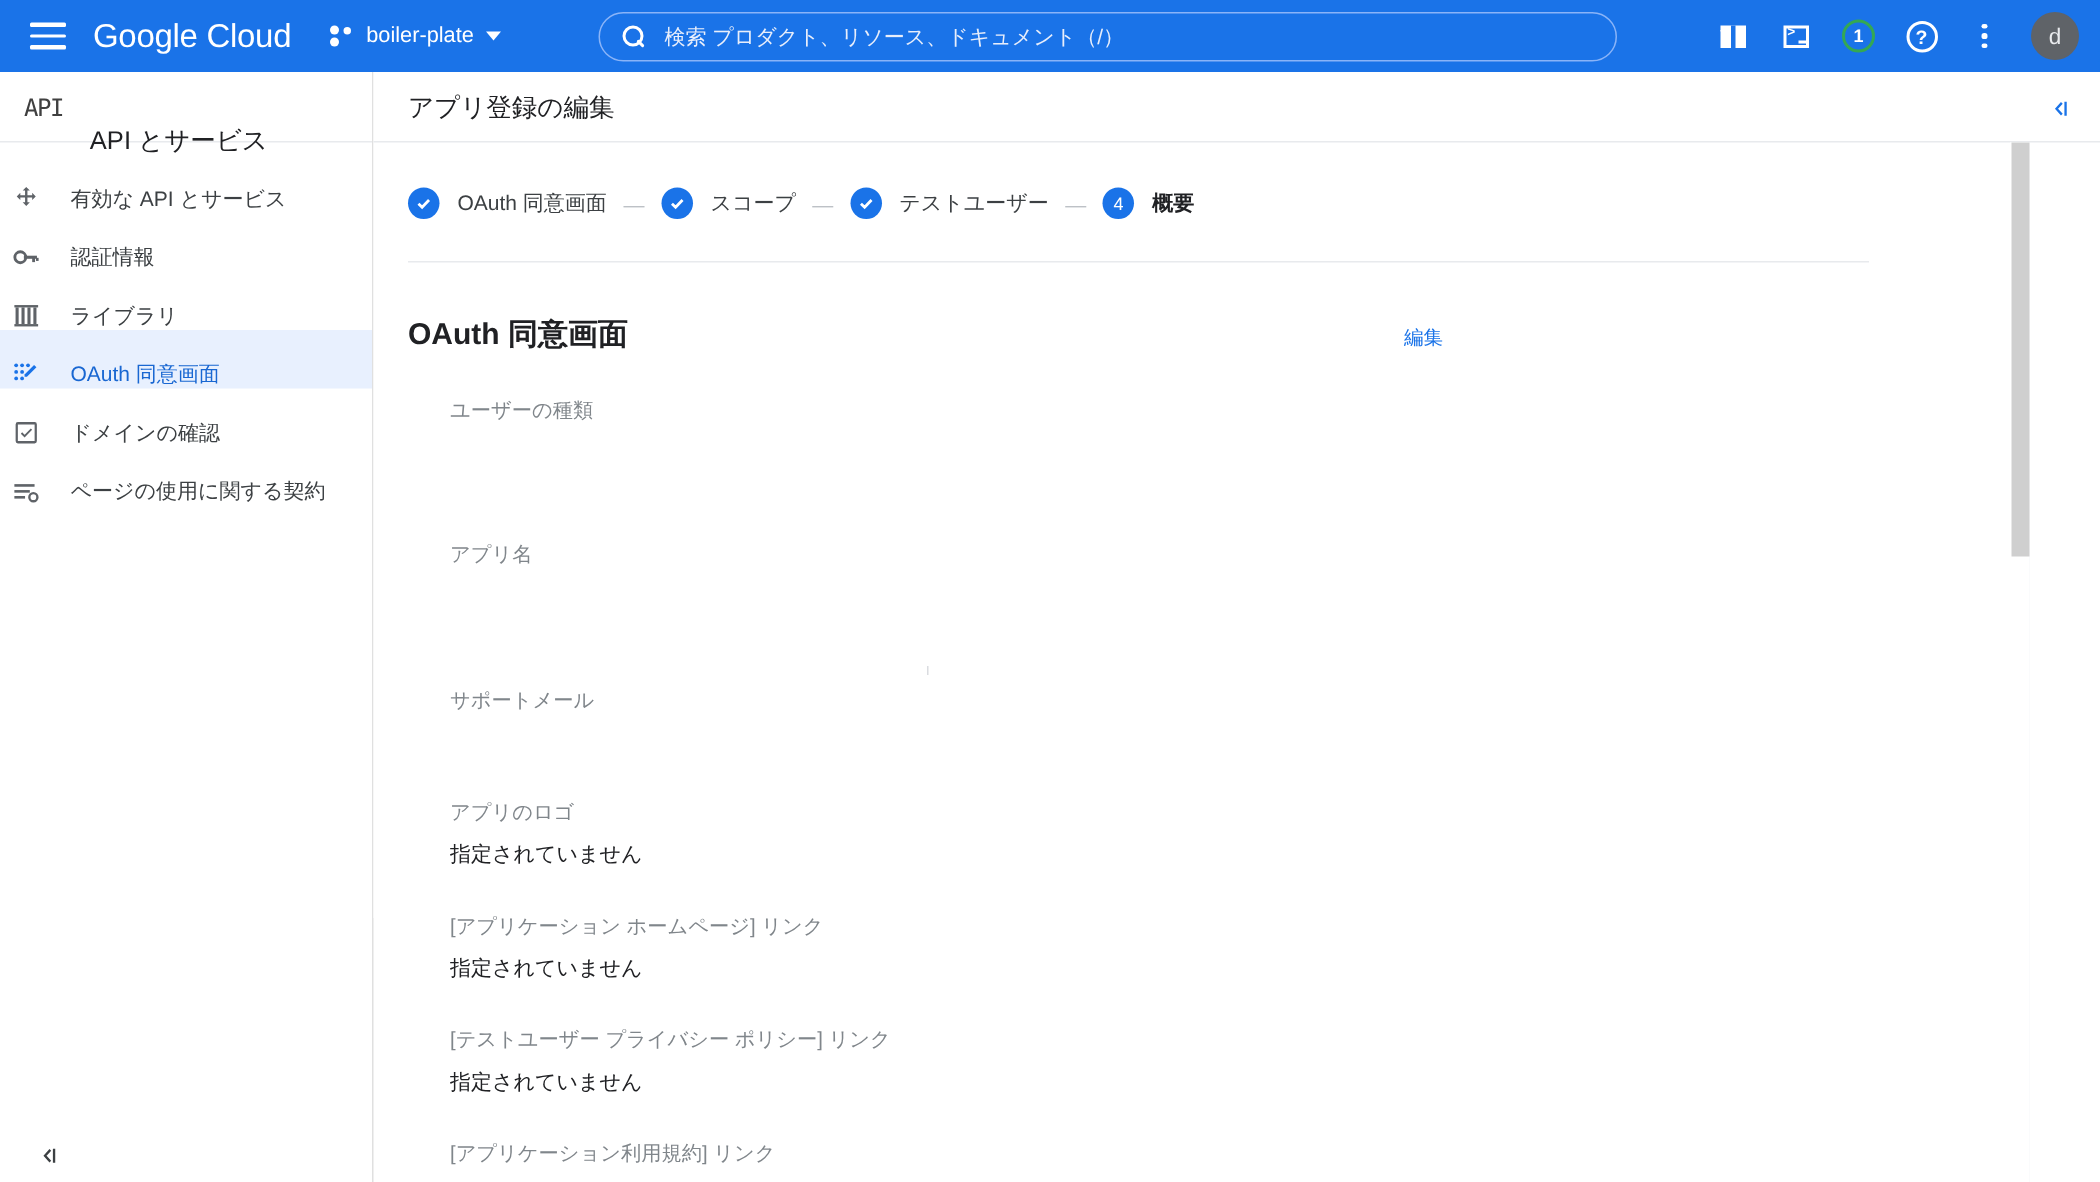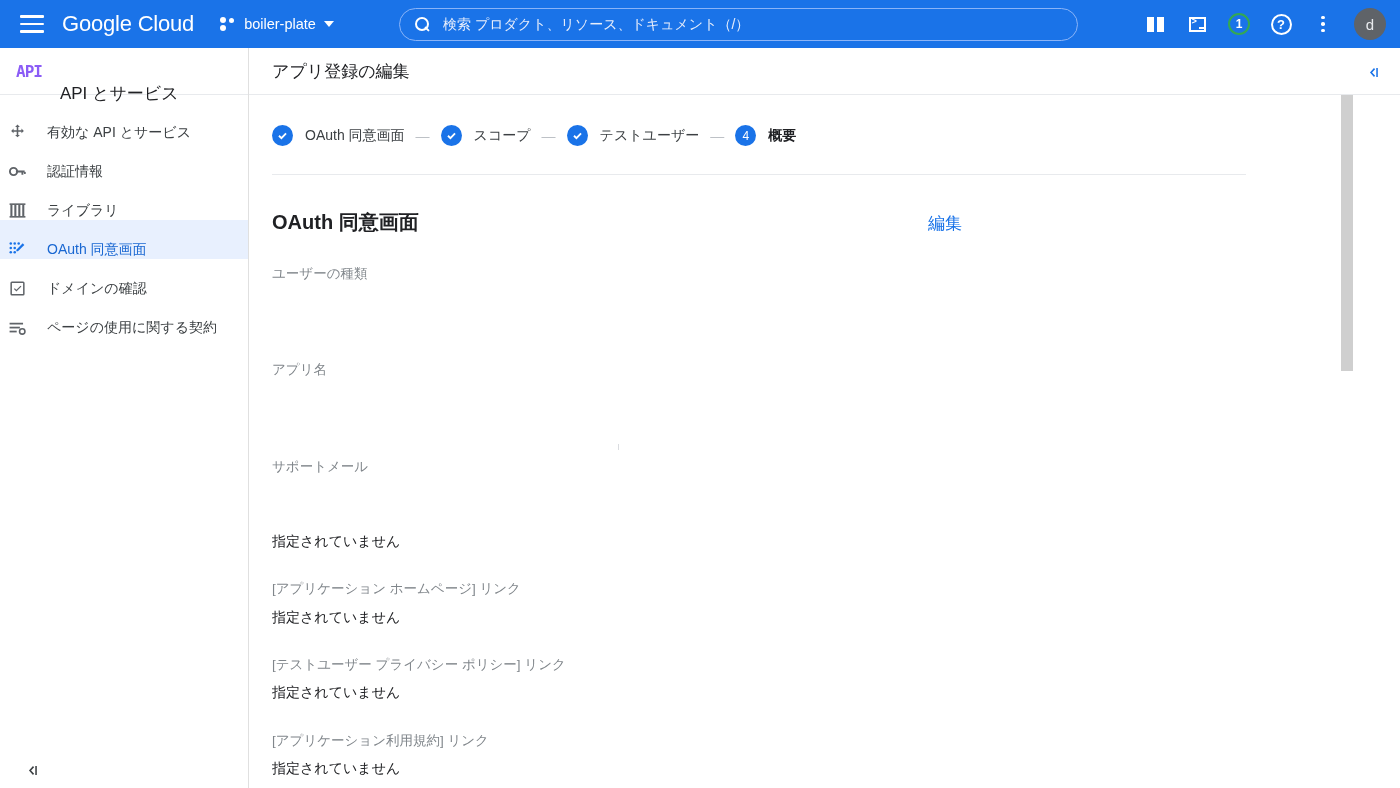--- a/index.html
+++ b/index.html
@@ -92,22 +92,22 @@
   
   .sidebar {
     position: absolute; left: 0; top: 48px; width: 249px; height: 740px;
     background: #fff; border-right: 1px solid #e0e0e0;
   }
   .side-head {
     height: 47px; display: flex; align-items: center; gap: 18px;
     padding-left: 16px; border-bottom: 1px solid #e8eaed;
   }
   .api-logo {
-    font-family: "DejaVu Sans Mono", monospace; font-weight: bold; font-size: 16px;
-    color: #8b5cf6; letter-spacing: -1px;
+    font-family: "DejaVu Sans Mono", monospace; font-weight: normal; font-size: 16px;
+    color: #404040; letter-spacing: -1px;
   }
   .side-title { font-size: 17px; color: #202124; margin-top: 45px; }
   .side-list { padding-top: 8px; }
   .side-item {
     height: 39px; display: flex; align-items: flex-end; gap: 20px;
     padding-left: 8px; cursor: pointer; font-size: 14px; color: #3c4043;
   }
   .side-item.active { background: #e8f0fe; color: #1967d2; }
   .side-ic { width: 19px; height: 19px; flex: 0 0 auto; position: relative; }
   .side-lbl { white-space: nowrap; }
@@ -144,23 +144,23 @@
   }
   .step-lbl { font-size: 14px; color: #3c4043; white-space: nowrap; }
   .step-lbl.current { font-weight: bold; color: #202124; }
   .step-dash { color: #bdc1c6; font-size: 14px; }
 
   .divider { height: 1px; background: #e8eaed; margin: 28px 0 0 23px; width: 974px; }
 
   .section { padding: 34px 0 0 23px; }
   .sec-head { display: flex; align-items: baseline; width: 690px; }
   .sec-title { font-size: 20px; color: #202124; font-weight: bold; }
-  .sec-edit { margin-left: auto; color: #1a73e8; font-size: 17px; cursor: pointer; }
-
-  .field { margin-top: 28px; }
+  .sec-edit { margin-left: auto; color: #1a73e8; font-size: 13px; cursor: pointer; }
+
+  .field { margin-top: 28px; margin-left: 28px; }
   .field-lbl { font-size: 13.5px; color: #80868b; line-height: 1.5; }
   .field-val { font-size: 14px; color: #202124; margin-top: 8px; min-height: 19px; line-height: 1.4; }
   .field.empty .field-val { min-height: 40px; }
   .artifact {
     position: absolute; left: 369px; top: 349px; width: 1px; height: 6px;
     background: #dadce0;
   }
 
   .vscroll-track { position: absolute; right: 47px; top: 47px; width: 13px; height: 693px; background: #fff; }
   .vscroll-thumb {
@@ -377,20 +377,21 @@
         <div class="field-lbl">アプリ名</div>
         <div class="field-val"></div>
       </div>
 
       <div class="field">
         <div class="field-lbl">サポートメール</div>
         <div class="field-val"></div>
       </div>
 
       <div class="field">
+        <div class="field-lbl">アプリのロゴ</div>
         <div class="field-val">指定されていません</div>
       </div>
 
       <div class="field">
         <div class="field-lbl">[アプリケーション ホームページ] リンク</div>
         <div class="field-val">指定されていません</div>
       </div>
 
       <div class="field">
         <div class="field-lbl">[テストユーザー プライバシー ポリシー] リンク</div>

